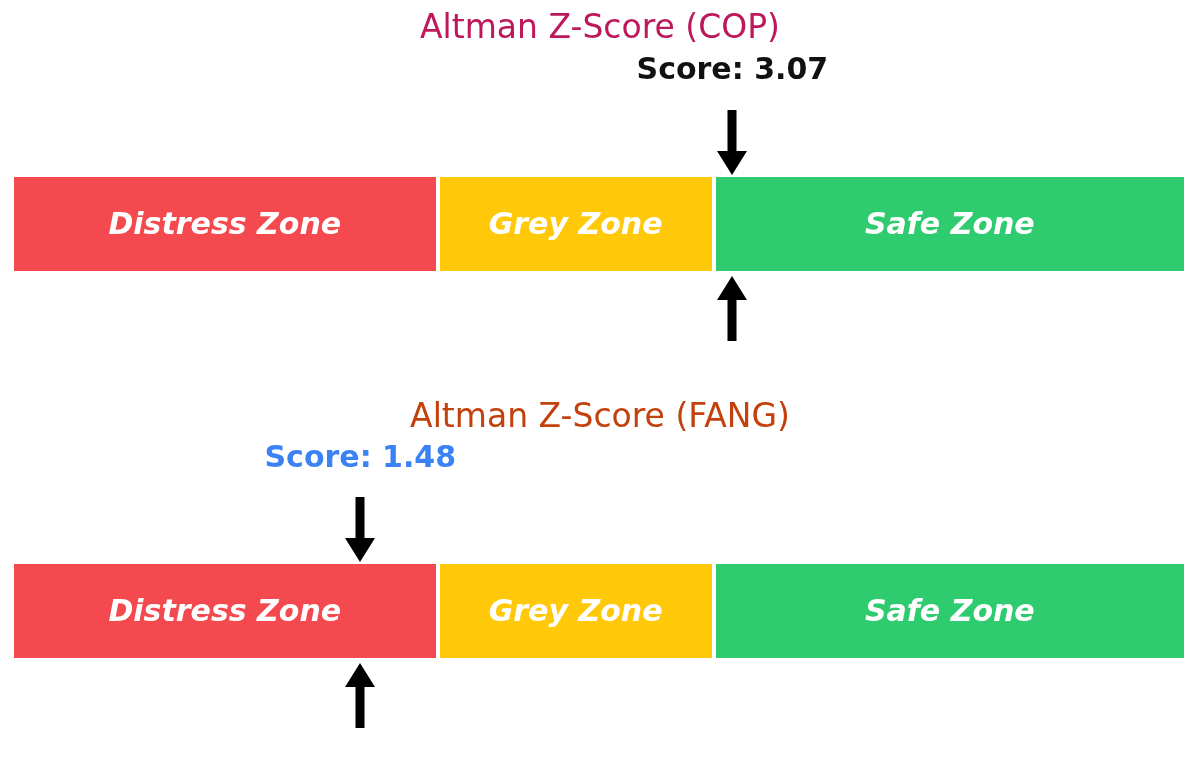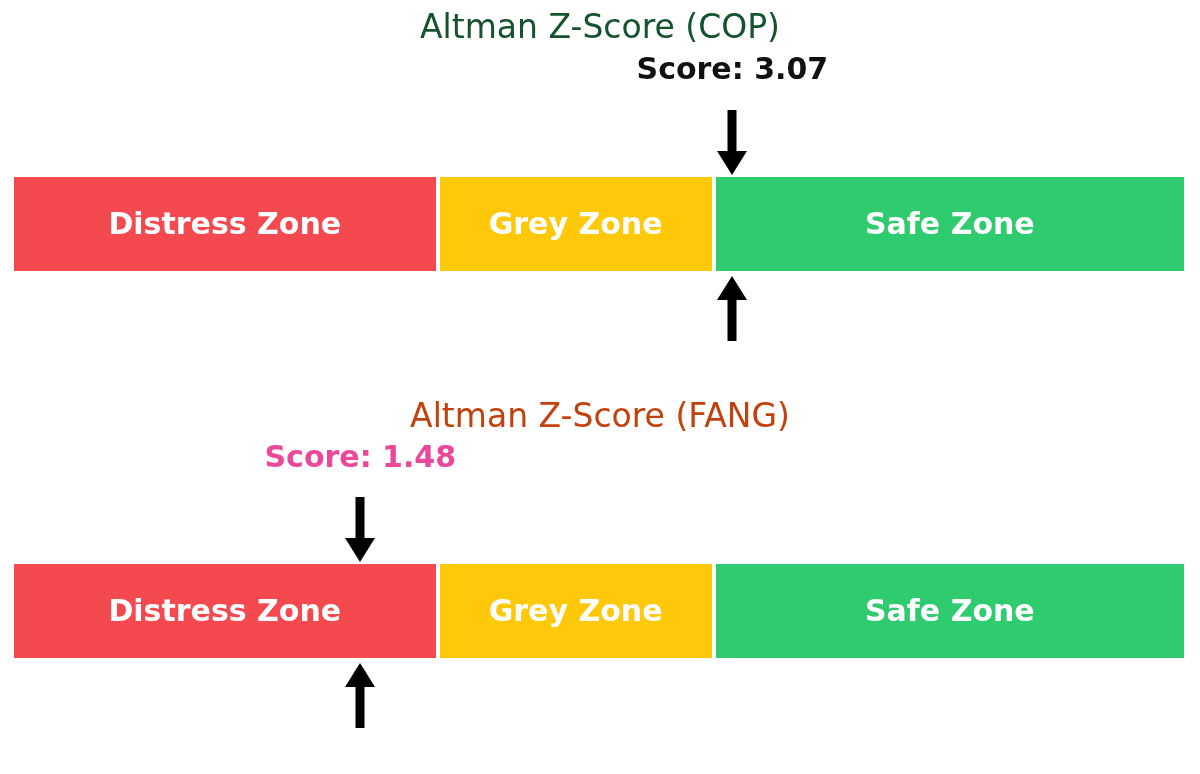--- a/index.html
+++ b/index.html
@@ -52,29 +52,30 @@
     display: flex;
     align-items: center;
     justify-content: center;
   }
   .zone span {
     color: #ffffff;
     font-size: 30px;
     font-weight: 700;
     line-height: 1;
     white-space: nowrap;
+    font-style: italic;
   }
 </style>
 </head>
 <body>
 
 <div class="canvas">
 
   <section>
-    <h2 class="chart-title" style="top: 10px; color: #14532d;">Altman Z-Score (COP)</h2>
+    <h2 class="chart-title" style="top: 10px; color: #be185d;">Altman Z-Score (COP)</h2>
     <div class="score-label" style="top: 54px; left: 732.38px; color: rgb(17, 17, 17);">Score: 3.07</div>
     <div class="arrow arrow-down" style="top: 110px; left: 717.38px; color: rgb(0, 0, 0);">
       <svg width="30" height="65" viewBox="0 0 30 65" xmlns="http://www.w3.org/2000/svg">
         <path d="M10.5,0 L19.5,0 L19.5,41 L30,41 L15,65 L0,41 L10.5,41 Z" fill="currentColor"></path>
       </svg>
     </div>
     <div class="zone-bar" style="top: 177px; left: 14px; width: 1170px; height: 94px;">
       <div class="zone" style="left: 0px; width: 421.54px; background: rgb(244, 73, 78);">
         <span style="color: rgb(255, 255, 255);">Distress Zone</span>
       </div>
@@ -87,21 +88,21 @@
     </div>
     <div class="arrow arrow-up" style="top: 276px; left: 717.38px; color: rgb(0, 0, 0);">
       <svg width="30" height="65" viewBox="0 0 30 65" xmlns="http://www.w3.org/2000/svg">
         <path d="M15,0 L30,24 L19.5,24 L19.5,65 L10.5,65 L10.5,24 L0,24 Z" fill="currentColor"></path>
       </svg>
     </div>
   </section>
 
   <section>
     <h2 class="chart-title" style="top: 399px; color: #c2410c;">Altman Z-Score (FANG)</h2>
-    <div class="score-label" style="top: 442px; left: 360.32px; color: #ec4899;">Score: 1.48</div>
+    <div class="score-label" style="top: 442px; left: 360.32px; color: #3b82f6;">Score: 1.48</div>
     <div class="arrow arrow-down" style="top: 497px; left: 345.32px; color: rgb(0, 0, 0);">
       <svg width="30" height="65" viewBox="0 0 30 65" xmlns="http://www.w3.org/2000/svg">
         <path d="M10.5,0 L19.5,0 L19.5,41 L30,41 L15,65 L0,41 L10.5,41 Z" fill="currentColor"></path>
       </svg>
     </div>
     <div class="zone-bar" style="top: 564px; left: 14px; width: 1170px; height: 94px;">
       <div class="zone" style="left: 0px; width: 421.54px; background: rgb(244, 73, 78);">
         <span style="color: rgb(255, 255, 255);">Distress Zone</span>
       </div>
       <div class="zone" style="left: 425.54px; width: 272.12px; background: rgb(255, 201, 10);">

